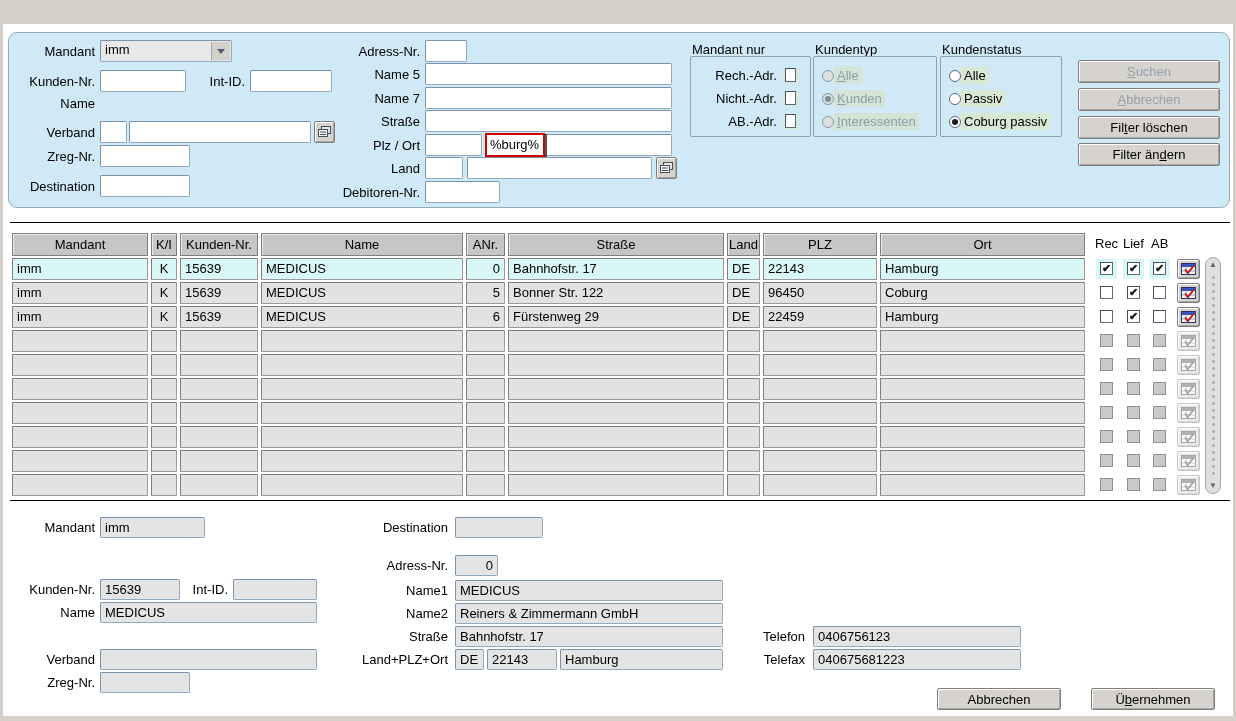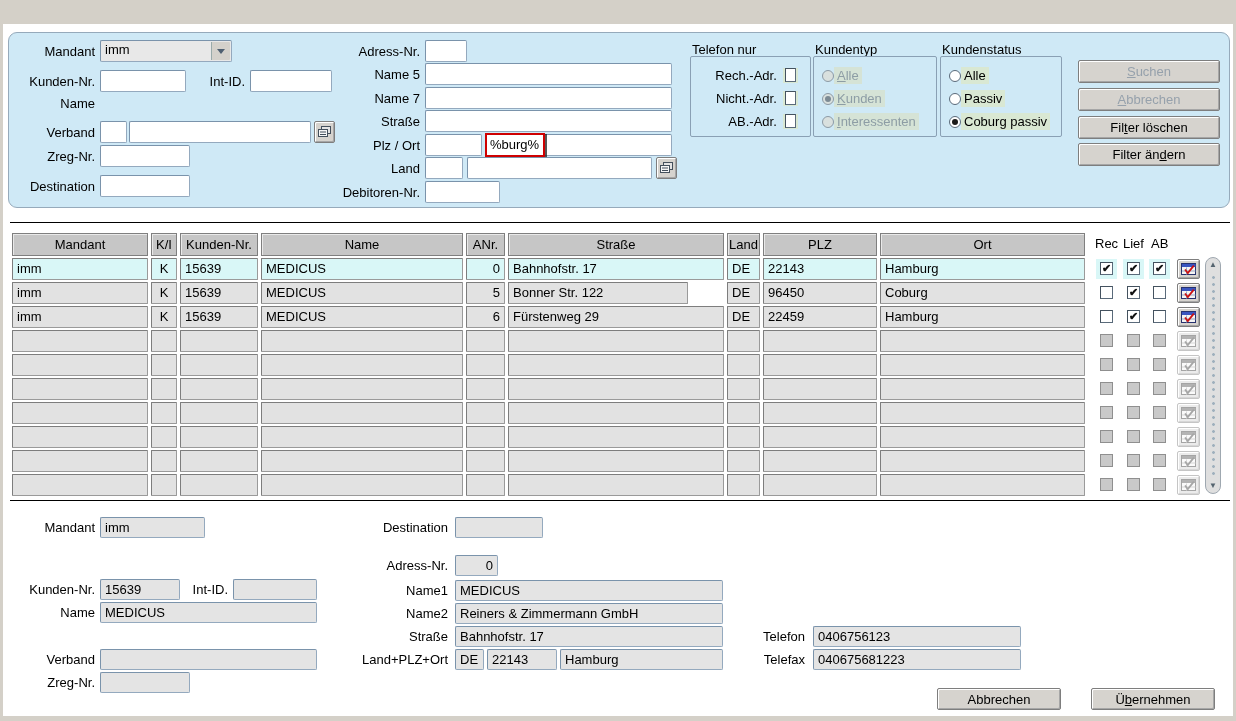--- a/index.html
+++ b/index.html
@@ -165,21 +165,21 @@
       <svg width="13" height="11" viewBox="0 0 13 11">
         <rect x="3.5" y="0.5" width="9" height="7" fill="#e4e4e4" stroke="#44505c"></rect>
         <rect x="0.5" y="3.5" width="9" height="7" fill="#f6f6f6" stroke="#44505c"></rect>
         <line x1="2" y1="6" x2="8" y2="6" stroke="#44505c"></line>
         <line x1="2" y1="8.5" x2="8" y2="8.5" stroke="#44505c"></line>
       </svg>
     </span>
   </button>
   <input class="fld" style="left: 425px; top: 181px; width: 75px;" value="">
 
-  <span class="lbl left" style="left:692px;top:42px;width:110px">Telefon nur</span>
+  <span class="lbl left" style="left:692px;top:42px;width:110px">Mandant nur</span>
   <span class="lbl left" style="left:815px;top:42px;width:110px">Kundentyp</span>
   <span class="lbl left" style="left:942px;top:42px;width:110px">Kundenstatus</span>
   <div class="grp" id="grp-anzeigen" style="left:690px;top:56px;width:121px;height:81px">
       <div class="grp-row cbrow">
         <span class="cbl">Rech.-Adr.</span>
         <span class="cbpatch"><span class="cb off">✔</span></span>
       </div>
       <div class="grp-row cbrow">
         <span class="cbl">Nicht.-Adr.</span>
         <span class="cbpatch"><span class="cb off">✔</span></span>
@@ -264,21 +264,21 @@
           <line x1="5.5" y1="4.5" x2="5.5" y2="11.5" stroke="#97a6c0"></line>
           <line x1="1" y1="8" x2="14.5" y2="8" stroke="#97a6c0"></line>
           <path d="M4 6.5 L6.8 10 L12.8 2.6" fill="none" stroke="#cc1111" stroke-width="1.8"></path>
         </svg>
       </button>
       <div class="td-cell" style="left: 12px; top: 282px; width: 136px; text-align: left;">imm</div>
       <div class="td-cell" style="left: 151px; top: 282px; width: 26px; text-align: center;">K</div>
       <div class="td-cell" style="left: 180px; top: 282px; width: 78px; text-align: left;">15639</div>
       <div class="td-cell" style="left: 261px; top: 282px; width: 202px; text-align: left;">MEDICUS</div>
       <div class="td-cell" style="left: 466px; top: 282px; width: 39px; text-align: right;">5</div>
-      <div class="td-cell" style="left: 508px; top: 282px; width: 180px; text-align: left;">Bonner Str. 122</div>
+      <div class="td-cell" style="left: 508px; top: 282px; width: 216px; text-align: left;">Bonner Str. 122</div>
       <div class="td-cell" style="left: 727px; top: 282px; width: 33px; text-align: left;">DE</div>
       <div class="td-cell" style="left: 763px; top: 282px; width: 114px; text-align: left;">96450</div>
       <div class="td-cell" style="left: 880px; top: 282px; width: 205px; text-align: left;">Coburg</div>
       <span class="cb off" style="position: absolute; left: 1100px; top: 286px;">✔</span>
       <span class="cb" style="position: absolute; left: 1127px; top: 286px;">✔</span>
       <span class="cb off" style="position: absolute; left: 1153px; top: 286px;">✔</span>
       <button class="rowbtn" style="left: 1177px; top: 283px;">
         <svg width="16" height="13" viewBox="0 0 16 13">
           <rect x="0.5" y="0.5" width="14" height="11" fill="#f4f4f4" stroke="#26326e"></rect>
           <rect x="1" y="1" width="13.5" height="3" fill="#3a55c0"></rect>

